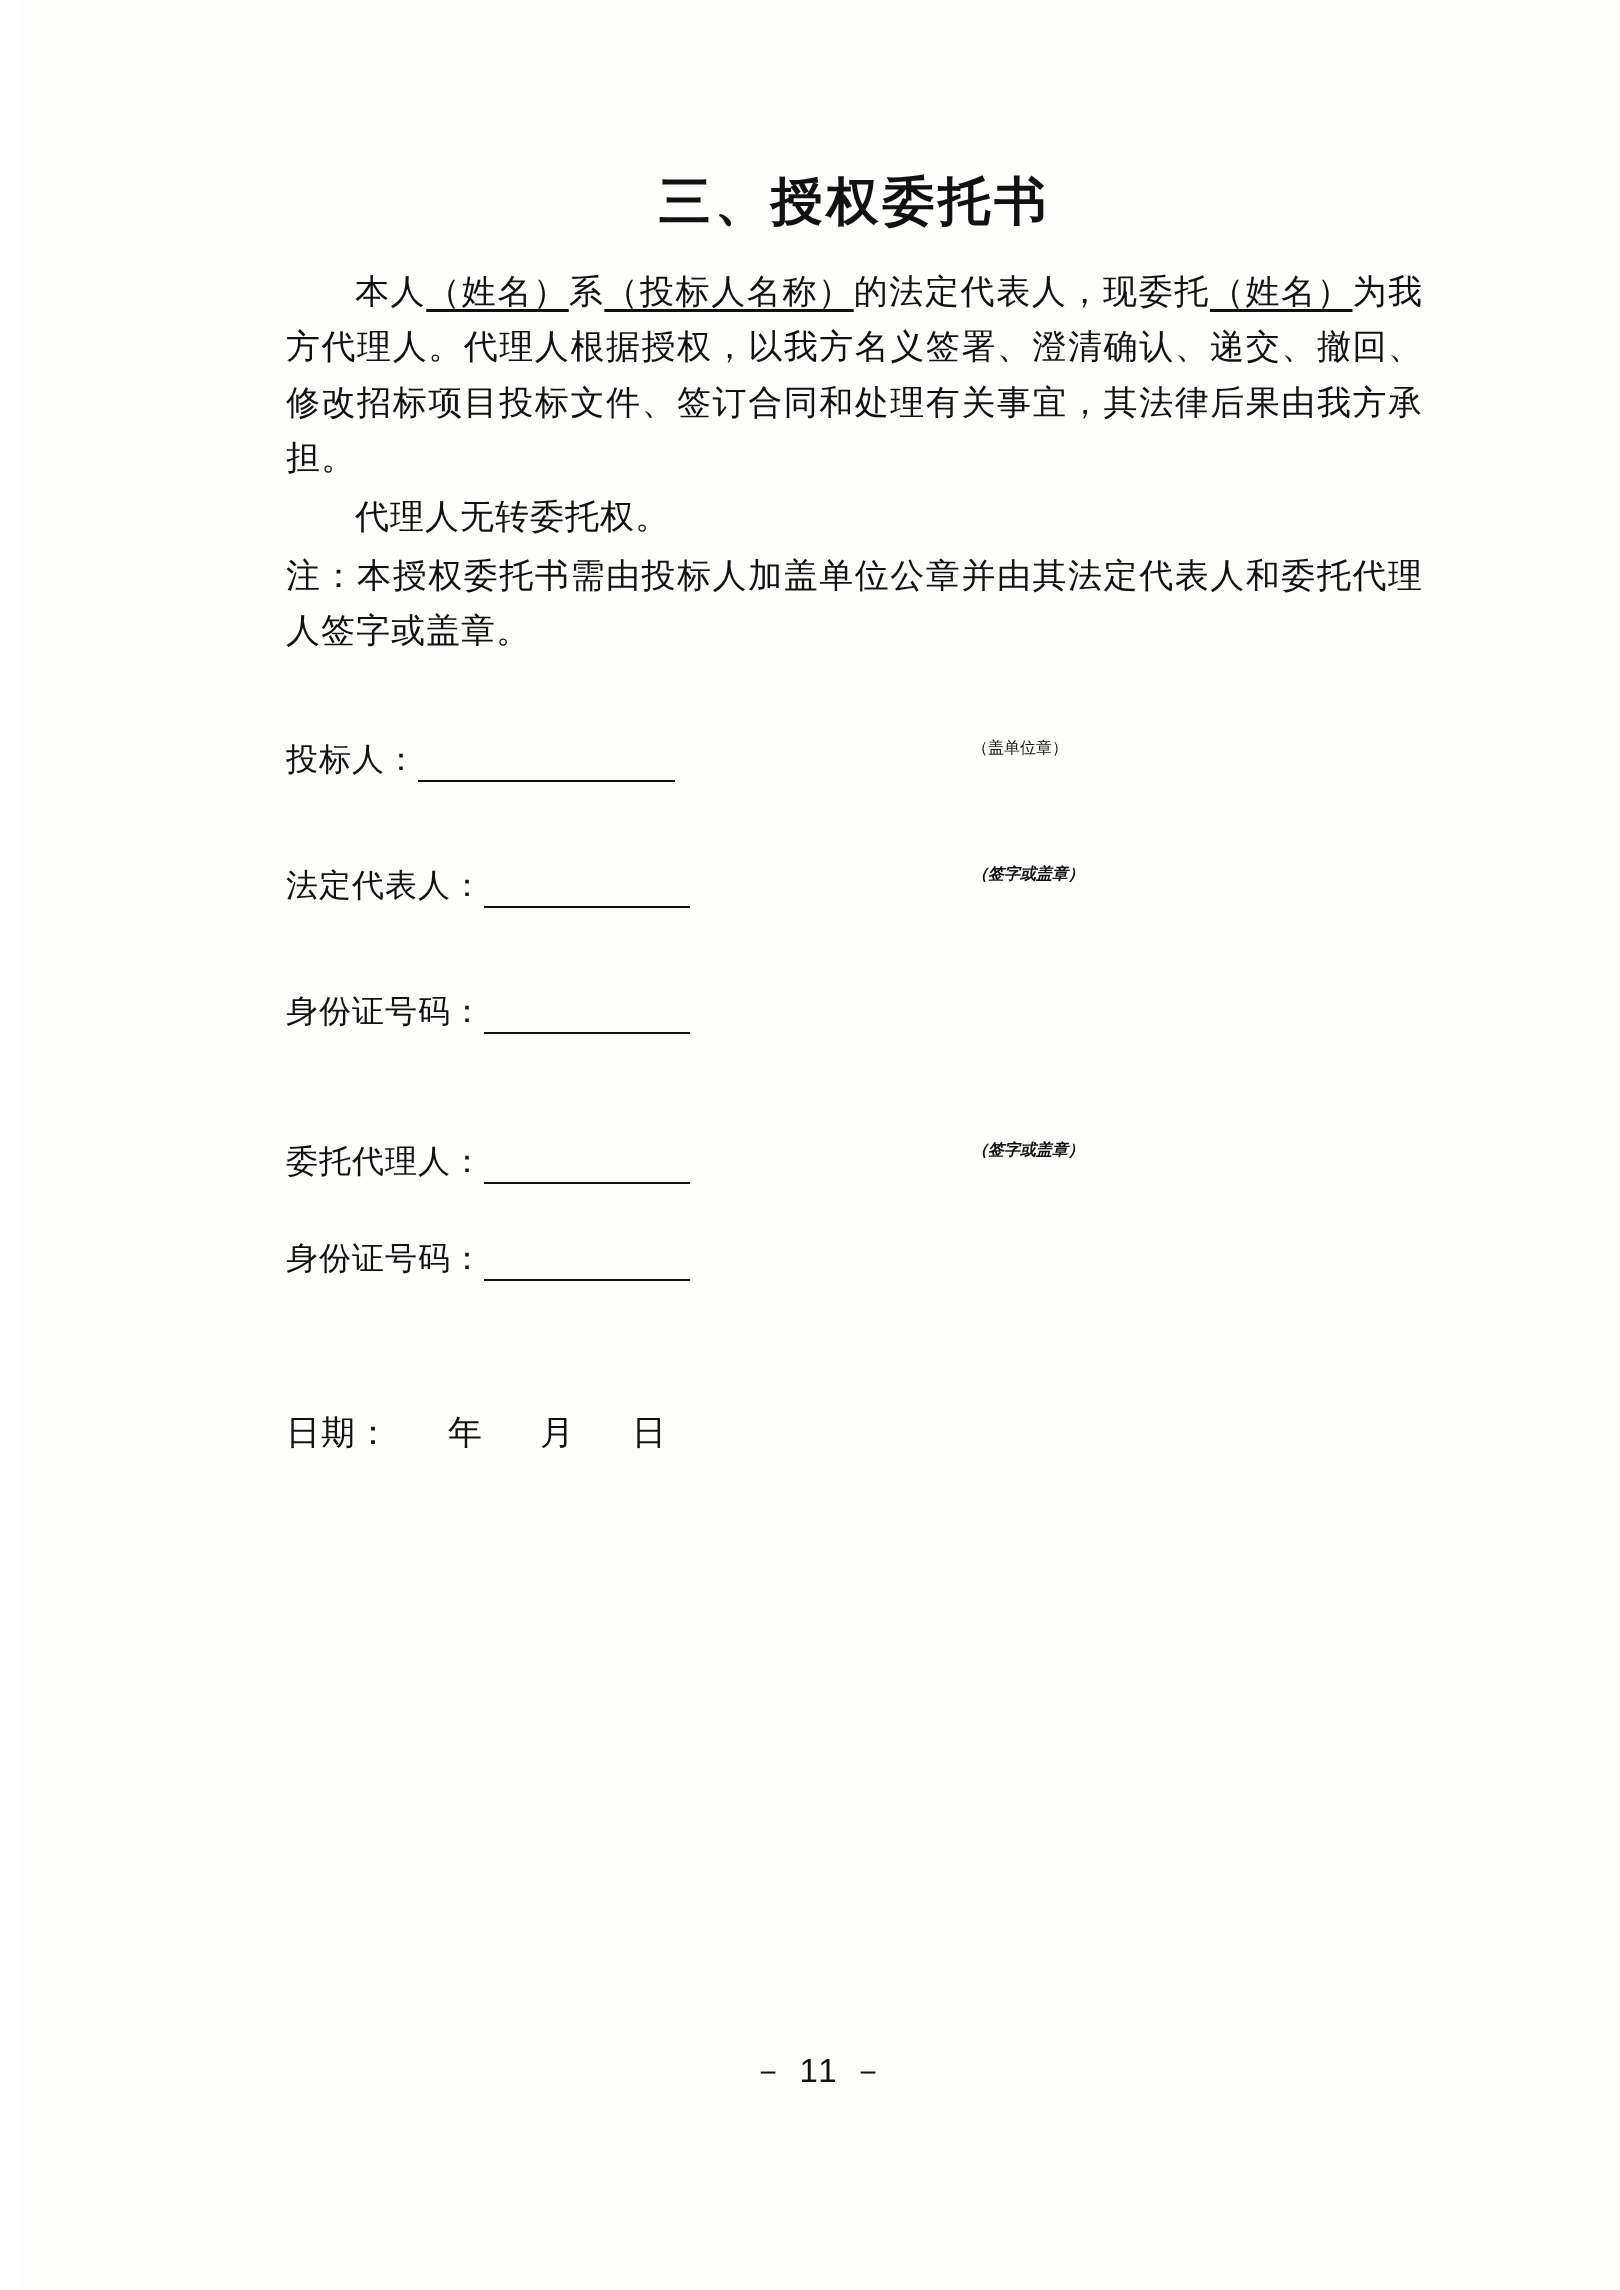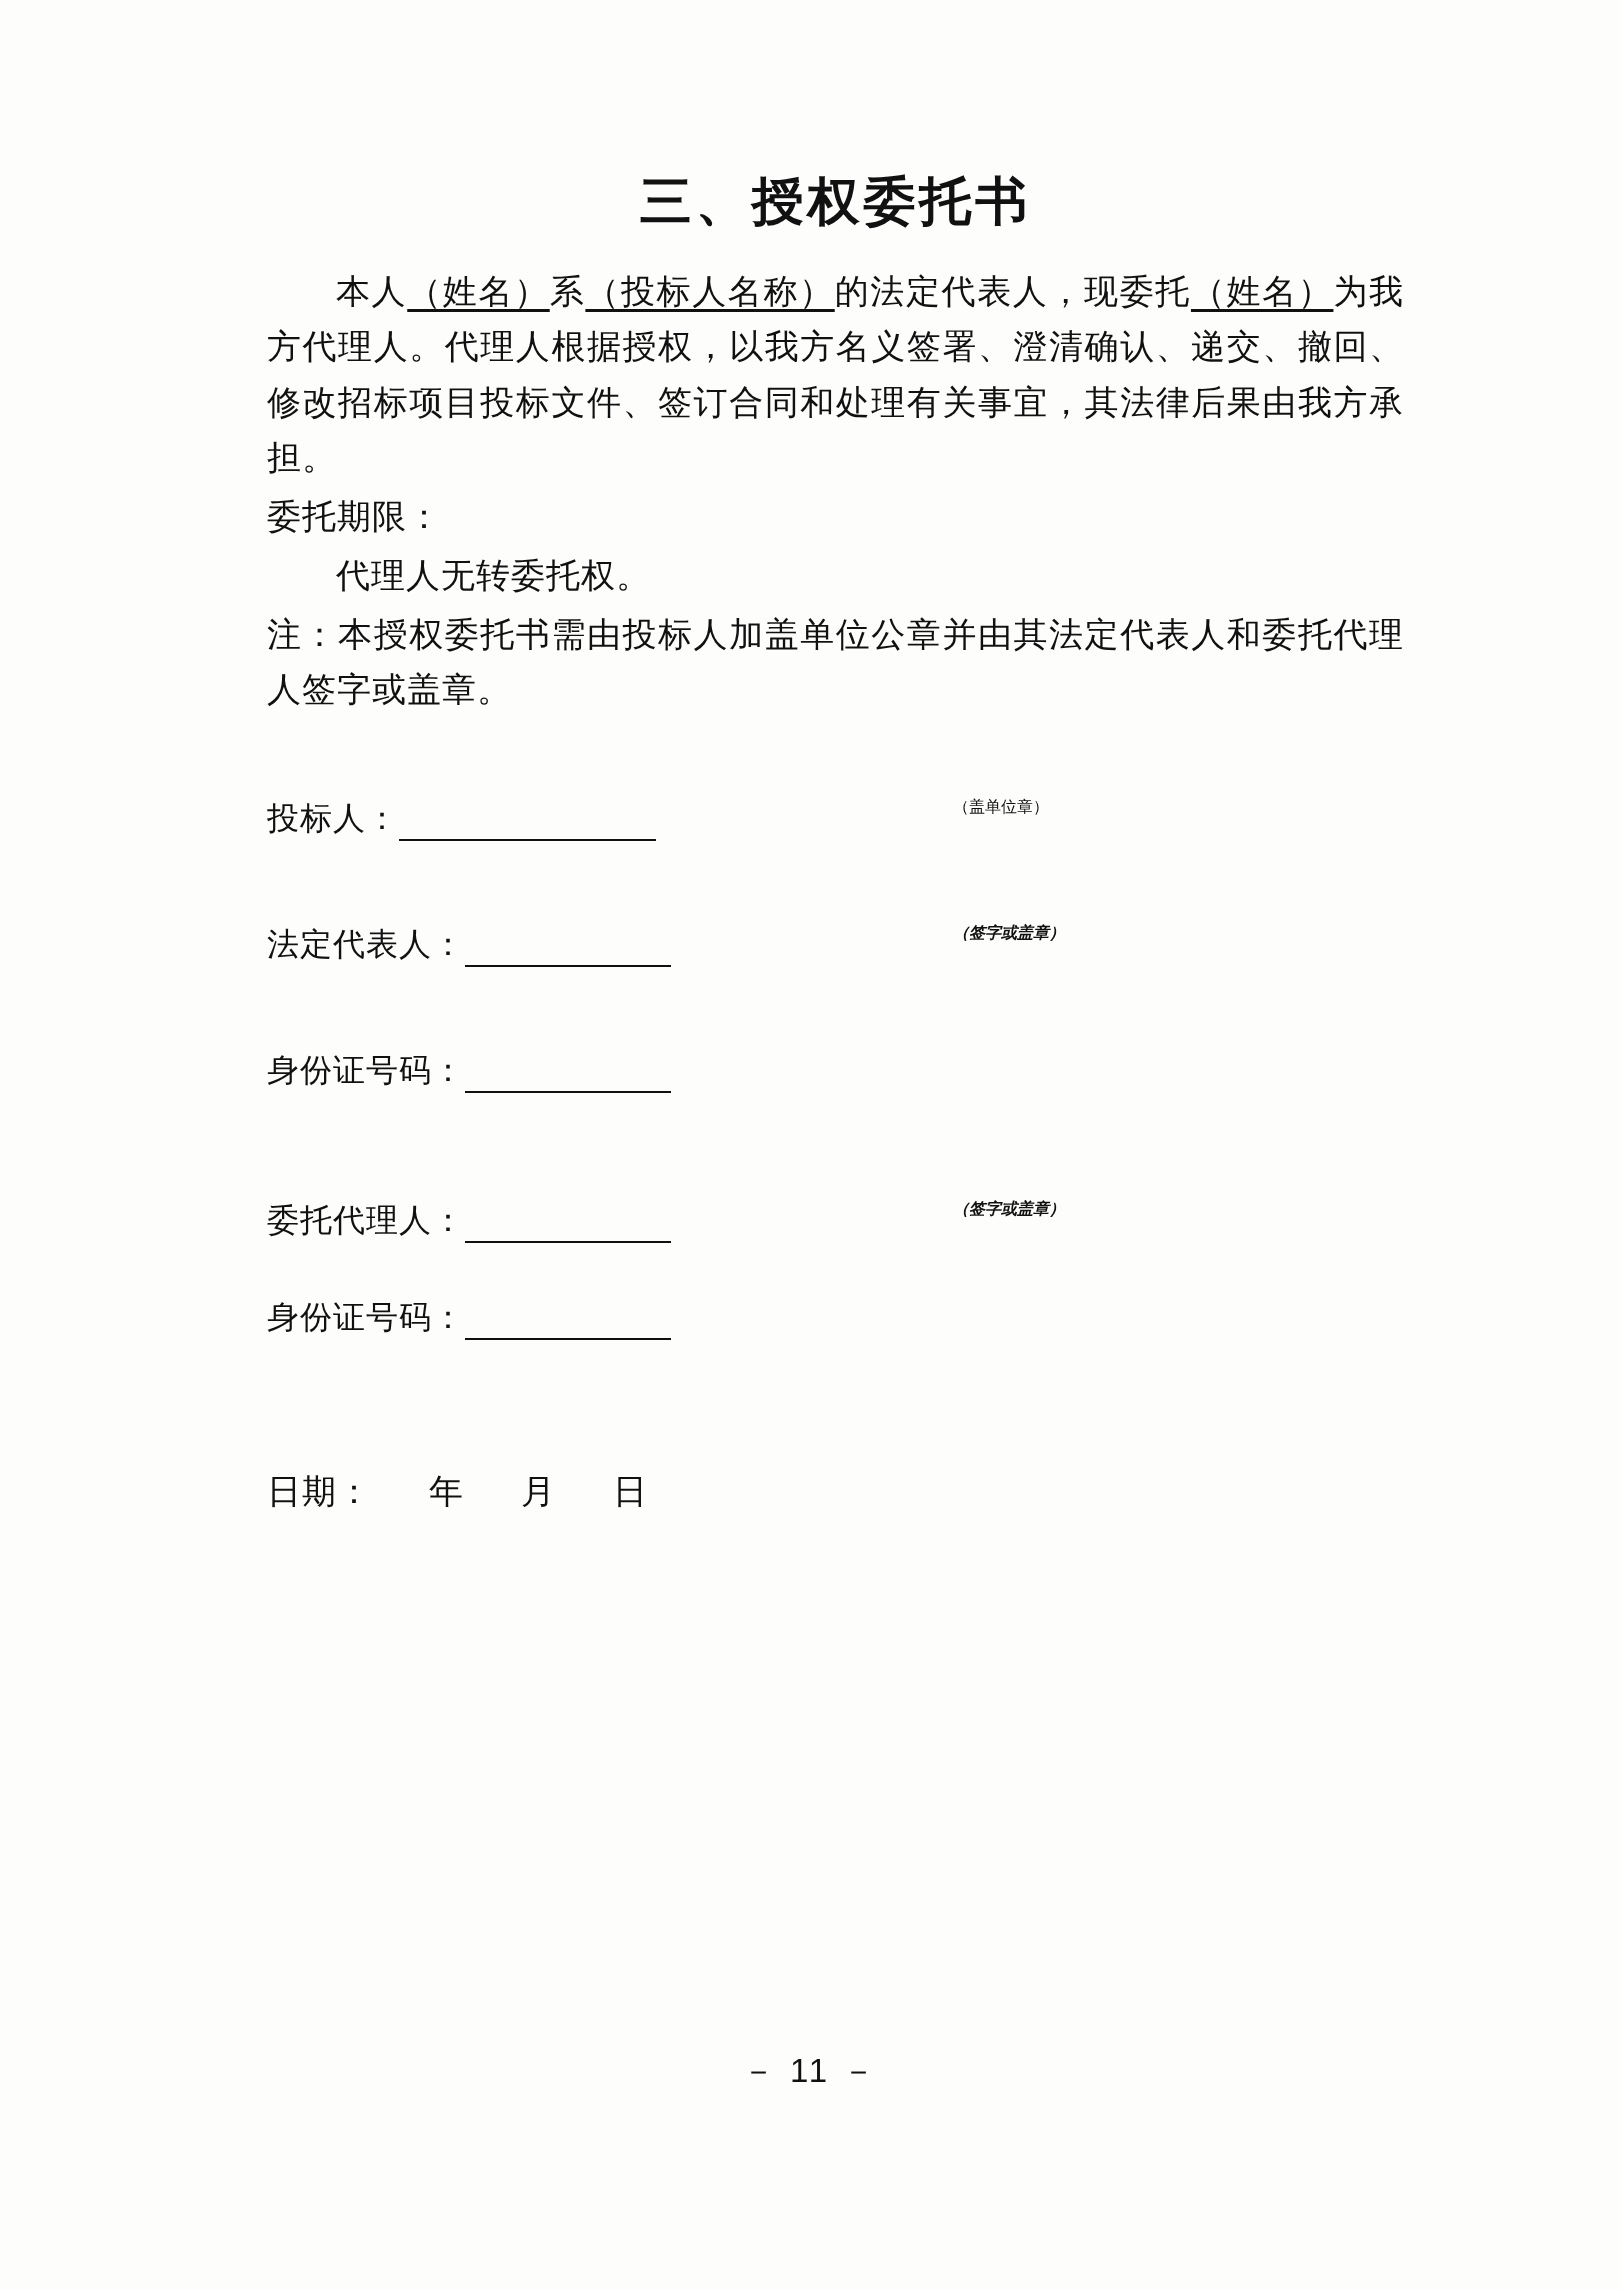--- a/index.html
+++ b/index.html
@@ -12,20 +12,21 @@
     height: 2291px;
     font-family: "DejaVu Serif", "Liberation Serif", serif;
     color: #111111;
     position: relative;
     overflow: hidden;
   }
   .page {
     position: absolute;
     inset: 0;
     background: #fdfdfb;
+    margin-left: 19px;
   }
   .content {
     position: absolute;
     left: 267px;
     top: 167px;
     width: 1137px;
   }
   .doc-title {
     text-align: center;
     font-size: 52px;
@@ -103,21 +104,20 @@
 <div class="page">
 
   <div class="content">
 
     <h1 class="doc-title">三、授权委托书</h1>
 
     <p class="para indent">
       <span>本人</span><span class="u">（姓名）</span><span>系</span><span class="u">（投标人名称）</span><span>的法定代表人，现委托</span><span class="u">（姓名）</span><span>为我方代理人。代理人根据授权，以我方名义签署、澄清确认、递交、撤回、修改招标项目投标文件、签订合同和处理有关事宜，其法律后果由我方承担。</span>
     </p>
 
-    <p class="para">委托期限：</p>
 
     <p class="para indent">代理人无转委托权。</p>
 
     <p class="para">注：本授权委托书需由投标人加盖单位公章并由其法定代表人和委托代理人签字或盖章。</p>
 
     <div class="gap-big"></div>
 
     <div class="field-wrap">
       <div class="field-row">
         <span class="field-label">投标人：</span>

